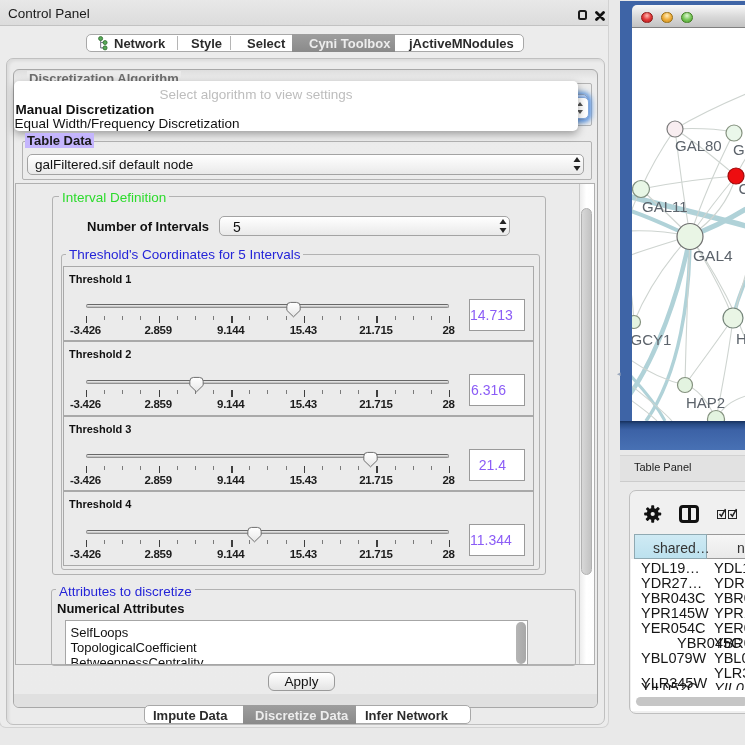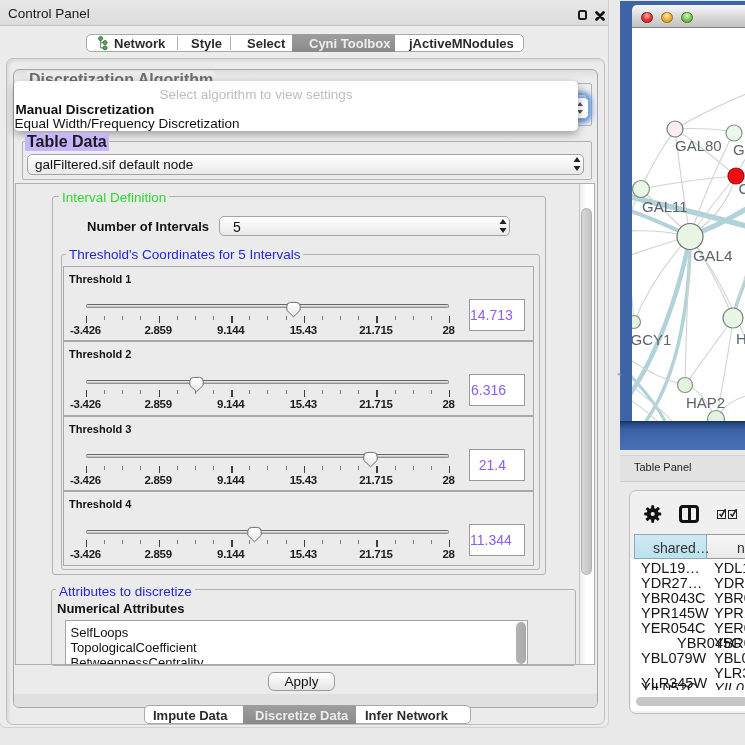--- a/index.html
+++ b/index.html
@@ -1,17 +1,17 @@
 <!DOCTYPE html>
 <html><head><meta charset="utf-8"><style>
 *{margin:0;padding:0;box-sizing:border-box;}
 html,body{width:745px;height:745px;overflow:hidden;background:#e9e9e9;font-family:"Liberation Sans",sans-serif;}
 .abs{position:absolute;}
 .grp{position:absolute;border:1px solid #b2b2b2;border-radius:3px;}
-.gtitle{position:absolute;font-size:16px;background:transparent;}
+.gtitle{position:absolute;font-size:13px;background:transparent;}
 .combo{position:absolute;background:linear-gradient(#ffffff,#f2f2f2 60%,#e9e9e9);border:1px solid #a3a3a3;border-radius:5px;font-size:13.5px;color:#111;}
 .bold{font-weight:bold;}
 .tpanel{position:absolute;border:1px solid #a9a9a9;background:#ebebeb;}
 .ttitle{position:absolute;font-size:11px;font-weight:bold;color:#111;}
 .track{position:absolute;height:4px;border-radius:2.5px;background:linear-gradient(#f2f2f2,#b5b5b5);border:1px solid #919191;border-top-color:#686868;}
 .ticksmin{position:absolute;height:4px;background:repeating-linear-gradient(to right,#7a7a7a 0,#7a7a7a 1px,transparent 1px,transparent 18.15px);}
 .ticksmaj{position:absolute;height:6.5px;background:repeating-linear-gradient(to right,#3f3f3f 0,#3f3f3f 1.5px,transparent 1.5px,transparent 72.6px);}
 .tlab{position:absolute;font-size:11.5px;font-weight:bold;color:#1c1c1c;transform:translateX(-50%);letter-spacing:-0.3px;}
 .vbox{position:absolute;width:56px;height:32px;background:#fff;border:1px solid #9a9a9a;font-size:14px;color:#8b5cf6;text-align:right;padding-right:18px;line-height:31px;}
 .thumb{position:absolute;width:15px;height:19px;}

